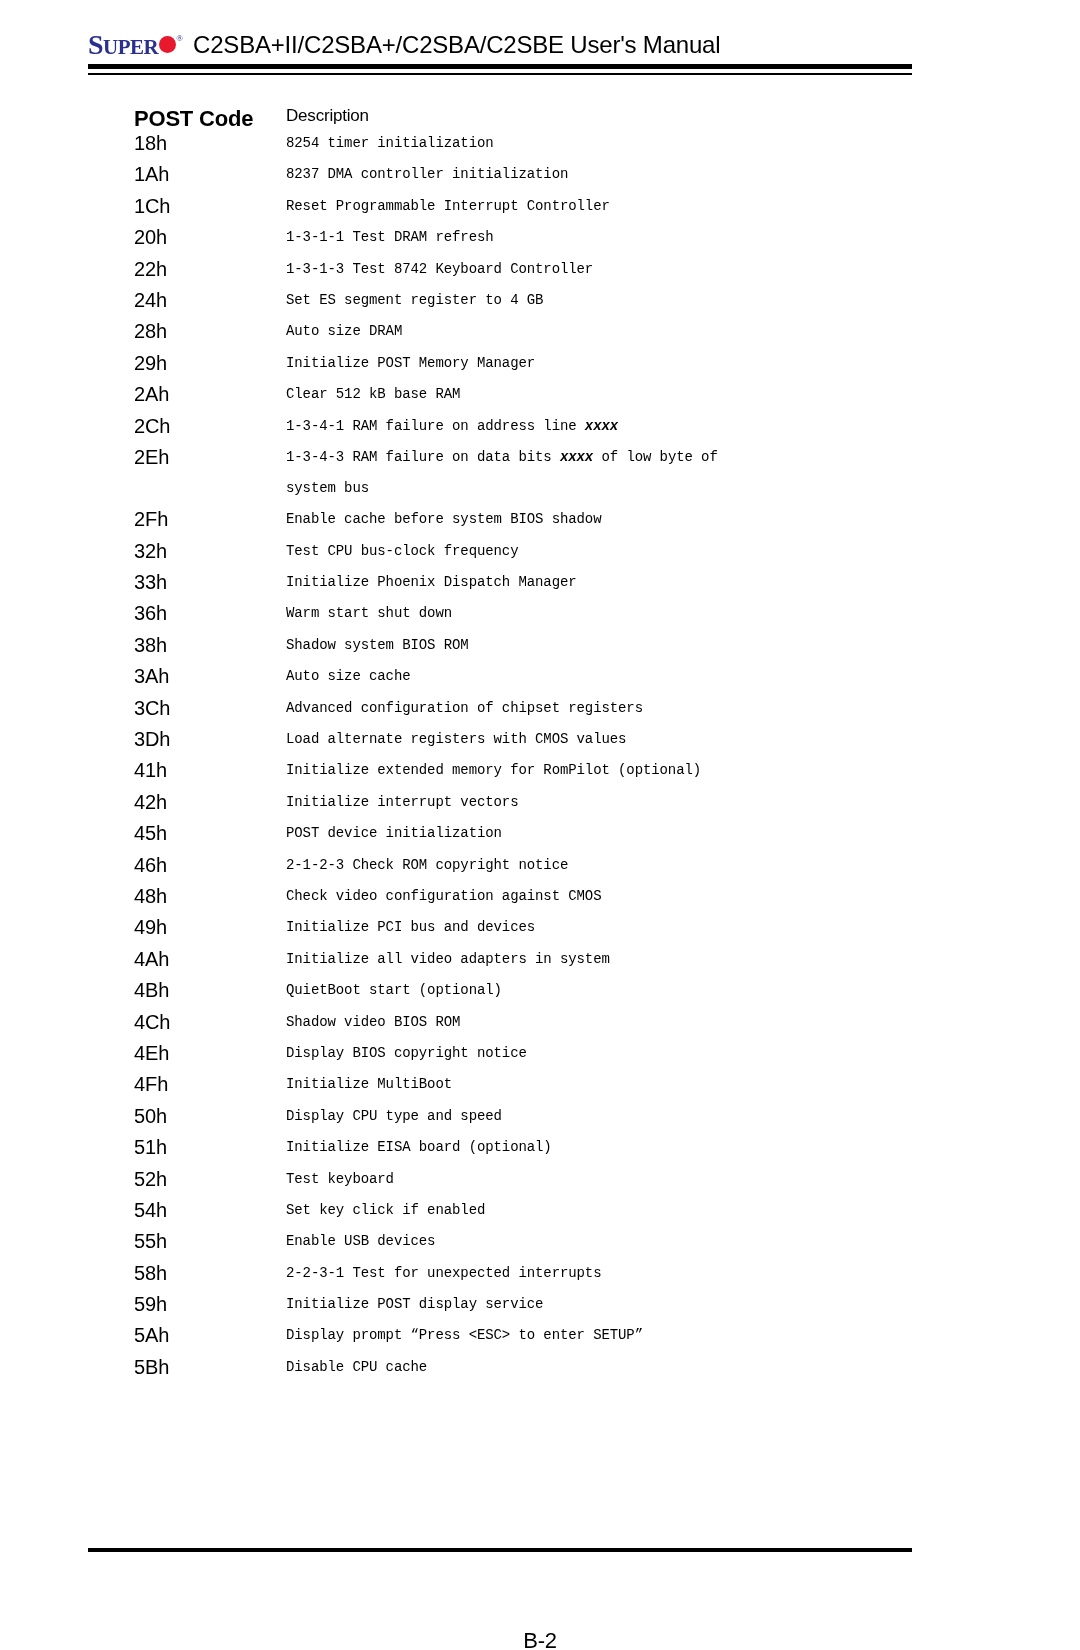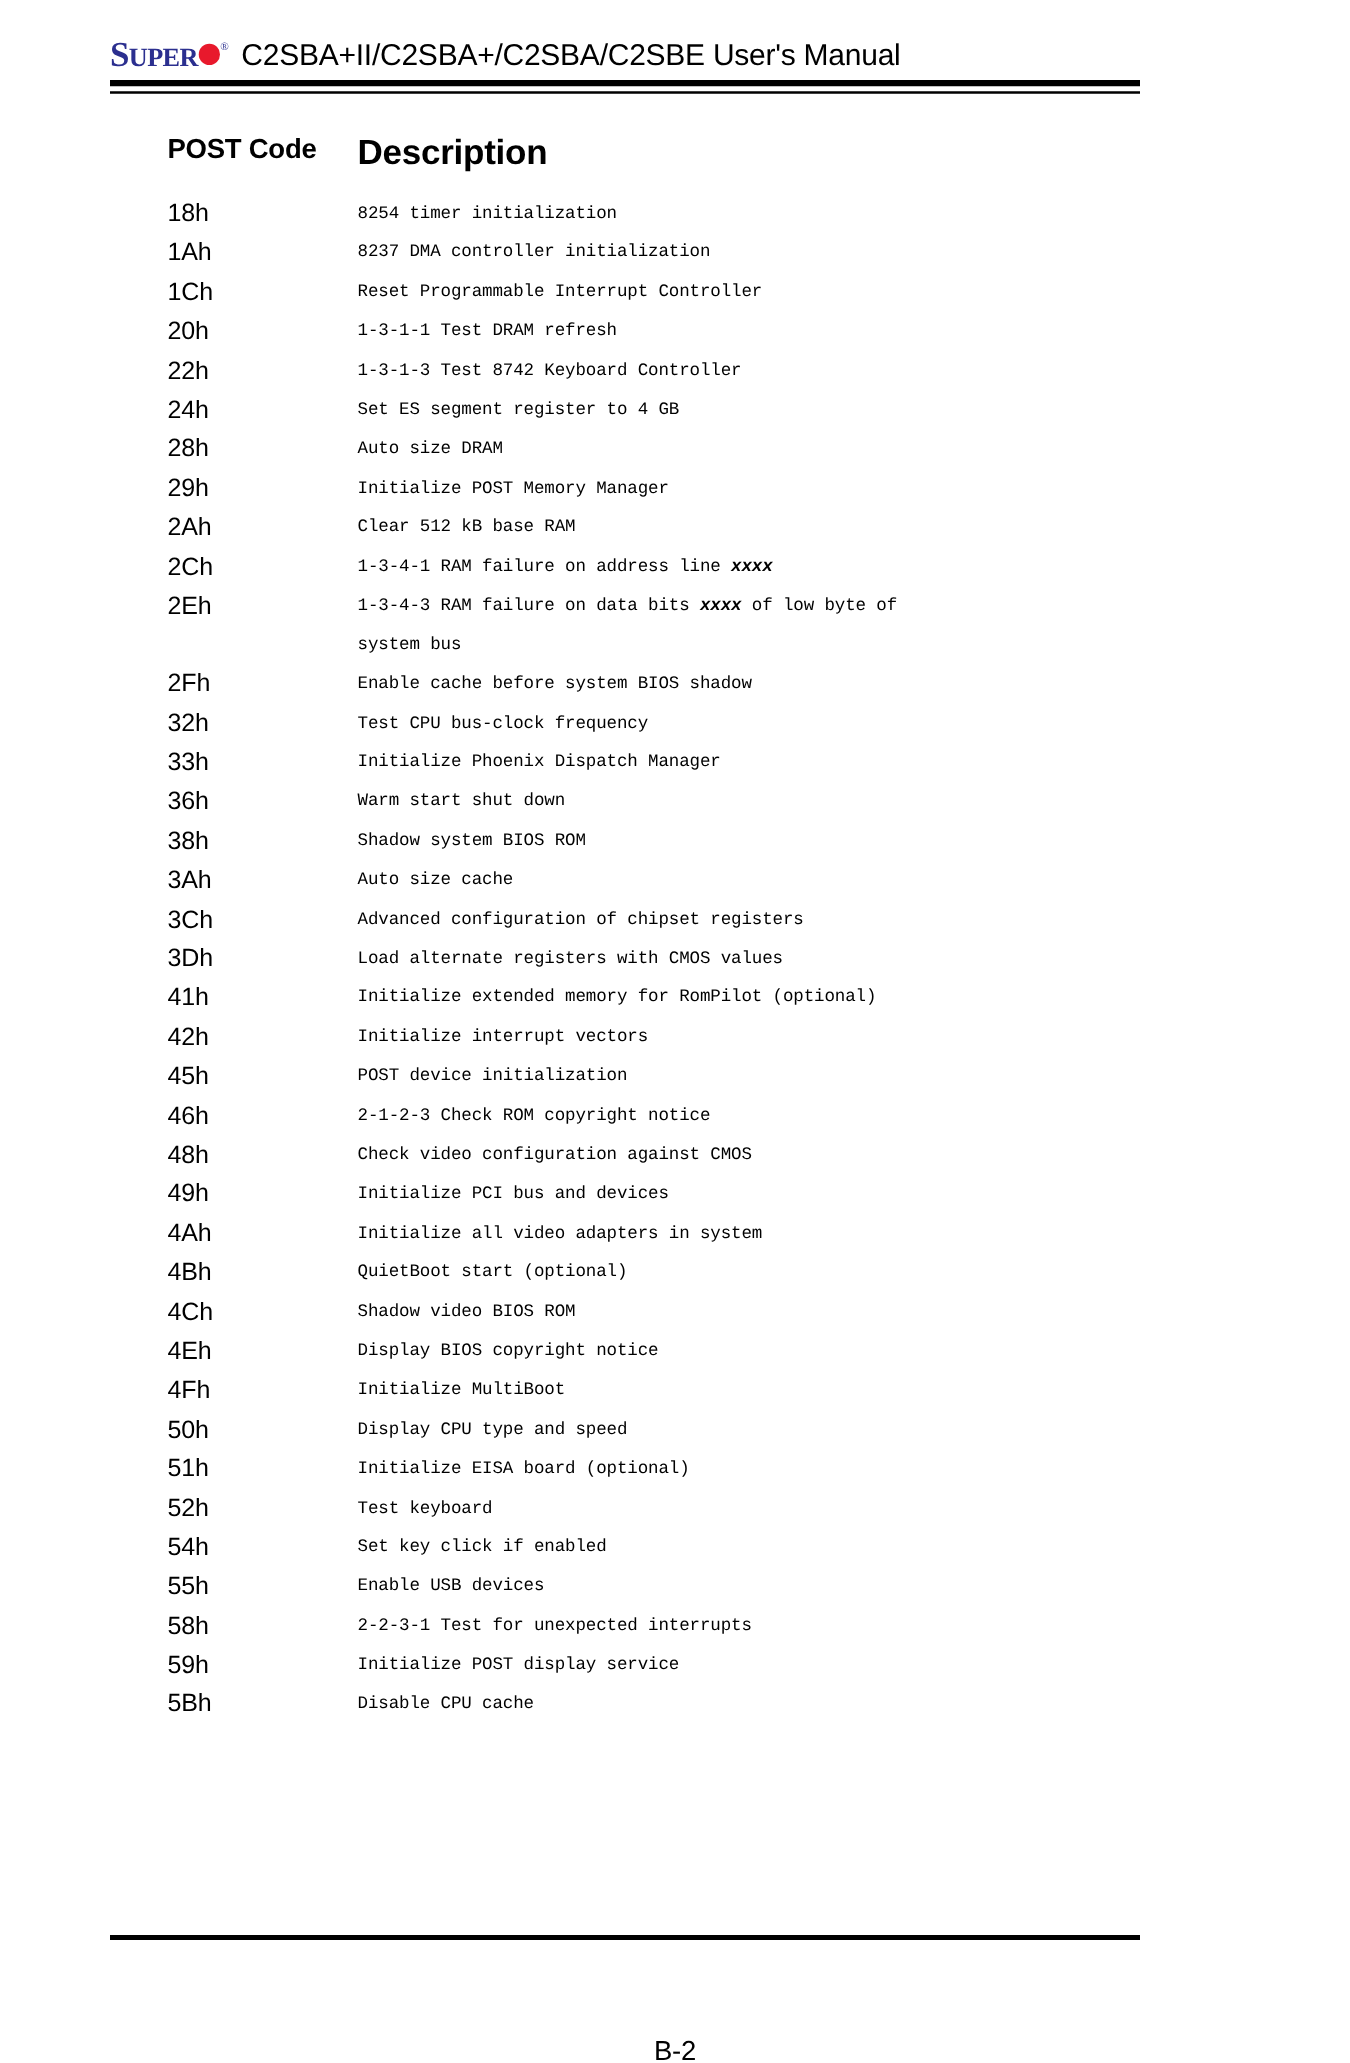--- a/index.html
+++ b/index.html
@@ -106,31 +106,30 @@
 
   
   .table {
     position: absolute;
     left: 134px;
     top: 106px;
     width: 780px;
   }
   .thead {
     display: flex;
-    margin-bottom: 22px;
   }
   .th-code {
     width: 152px;
     font-size: 22px;
     font-weight: bold;
     letter-spacing: -0.2px;
   }
   .th-desc {
-    font-size: 28px;
-    font-weight: bold;
+    font-size: 17px;
+    font-weight: normal;
     letter-spacing: -0.2px;
   }
 
   .row {
     display: flex;
     align-items: flex-start;
     margin-bottom: 9.4px;
   }
   .cell-code {
     width: 152px;
@@ -417,20 +416,26 @@
             <div class="cell-desc">2-2-3-1 Test for unexpected interrupts</div>
           </div>
         </div>
         <div class="row">
           <div class="cell-code">59h</div>
           <div>
             <div class="cell-desc">Initialize POST display service</div>
           </div>
         </div>
         <div class="row">
+          <div class="cell-code">5Ah</div>
+          <div>
+            <div class="cell-desc">Display prompt “Press &lt;ESC&gt; to enter SETUP”</div>
+          </div>
+        </div>
+        <div class="row">
           <div class="cell-code">5Bh</div>
           <div>
             <div class="cell-desc">Disable CPU cache</div>
           </div>
         </div>
       </div>
   </div>
 
   <div class="footer-rule"></div>
   <div class="footer-page">B-2</div>

